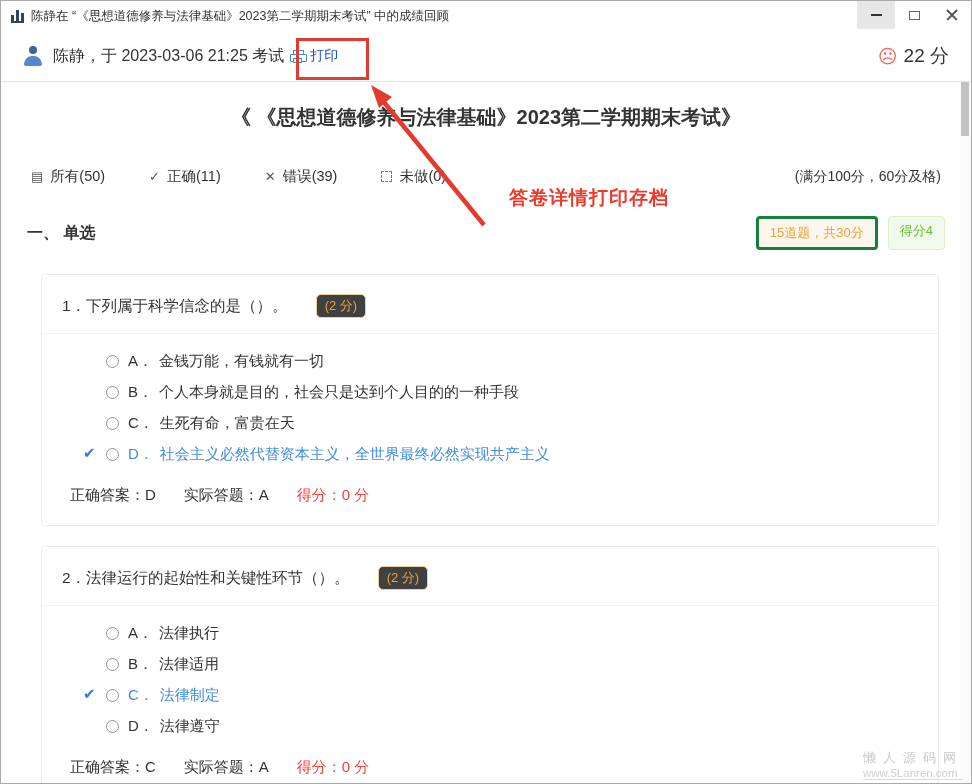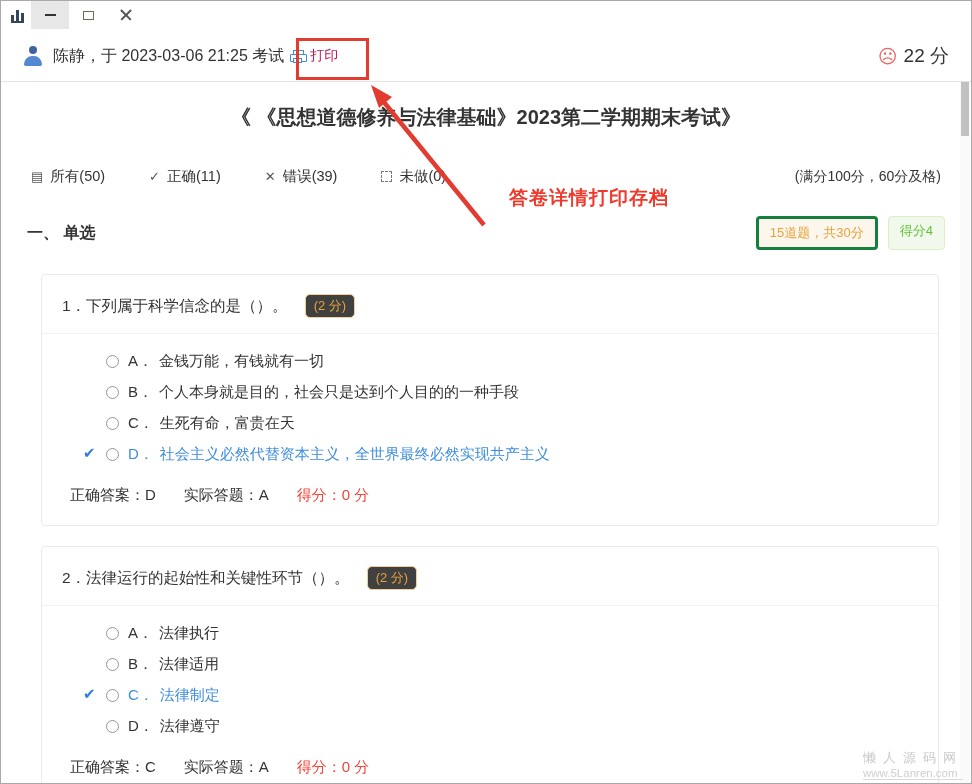--- a/index.html
+++ b/index.html
@@ -22,21 +22,21 @@
   .max-glyph { width:11px; height:9px; border:1.5px solid #6b6b50; display:block; }
   .close-glyph { position:relative; width:12px; height:12px; display:block; }
   .close-glyph::before,.close-glyph::after{content:""; position:absolute; left:-1px; top:5px; width:14px; height:1.6px; background:#555;}
   .close-glyph::before{transform:rotate(45deg);} .close-glyph::after{transform:rotate(-45deg);}
   
   .header { height:50px; display:flex; align-items:center; padding:0 22px; }
   .avatar { position:relative; width:20px; height:20px; margin-right:10px; }
   .avatar::before { content:""; position:absolute; top:0; left:6px; width:8px; height:8px; border-radius:50%; background:#41629c; }
   .avatar::after { content:""; position:absolute; bottom:0; left:1px; width:18px; height:10px; border-radius:9px 9px 2px 2px; background:#5488d0; }
   .user-line { font-size:16px; color:#333; }
-  .print-link { display:flex; align-items:center; gap:5px; margin-left:6px; color:#be185d; font-size:14px; cursor:pointer; }
+  .print-link { display:flex; align-items:center; gap:5px; margin-left:6px; color:#1d4ed8; font-size:14px; cursor:pointer; }
   .print-ico { position:relative; width:15px; height:13px; display:inline-block; }
   .print-ico::before { content:""; position:absolute; left:3px; top:0; width:9px; height:4px; border:1.3px solid #3e8ddd; border-bottom:none; }
   .print-ico::after { content:""; position:absolute; left:0; top:4px; width:15px; height:6px; border:1.3px solid #3e8ddd; border-radius:1px; }
   .print-ico i { position:absolute; left:3px; top:8px; width:9px; height:5px; background:#fff; border:1.3px solid #3e8ddd; z-index:2; }
   .score-wrap { margin-left:auto; display:flex; align-items:center; gap:6px; }
   .sad-face { color:#ec6560; font-size:19px; line-height:1; }
   .score-text { font-size:19px; color:#333; }
   .header-divider { border-bottom:1px solid #e4e4e4; }
   
   .content { position:relative; height:702px; }
@@ -48,21 +48,21 @@
   .score-rule { margin-left:auto; font-size:14px; color:#333; }
   .section-row { display:flex; align-items:center; margin-top:30px; padding:0 26px; }
   .section-title { font-size:16px; font-weight:700; color:#333; }
   .section-badges { margin-left:auto; display:flex; gap:10px; }
   .badge { font-size:13px; padding:5px 11px; border-radius:4px; }
   .badge.orange { color:#e6a23c; background:#fdf6ec; border:3px solid #15803d; }
   .badge.green { color:#67c23a; background:#f0f9eb; border:1px solid #dcedc8; }
   
   .qcard { margin:24px 32px 0 40px; border:1px solid #ebebeb; border-radius:4px; background:#fff; }
   .qcard + .qcard { margin-top:20px; }
-  .q-head { display:flex; align-items:center; gap:17px; padding:19px 20px 15px; border-bottom:1px solid #f2f2f2; }
+  .q-head { display:flex; align-items:center; gap:28px; padding:19px 20px 15px; border-bottom:1px solid #f2f2f2; }
   .q-title { font-size:15.5px; color:#333; }
   .pts-badge { font-size:13px; color:#e6a23c; background:#404040; border:1px solid #f0cf9a; border-radius:5px; padding:2px 8px; }
   .q-options { padding:18px 24px 2px; }
   .opt { display:flex; align-items:center; margin:0 0 12px 40px; position:relative; font-size:15px; color:#333; cursor:pointer; }
   .radio { width:13px; height:13px; border:1px solid #979797; border-radius:50%; margin-right:9px; flex:none; background:#fff; }
   .opt-label { margin-right:6px; }
   .opt.correct .opt-label, .opt.correct .opt-text { color:#3e8ddd; }
   .opt .check { position:absolute; left:-23px; top:-1px; color:#2e7ce0; font-size:15px; font-weight:700; }
   .q-answer { display:flex; gap:28px; padding:8px 24px 20px 28px; font-size:15px; color:#333; }
   .ans-score { color:#f0453a; }
@@ -80,20 +80,21 @@
 </style>
 </head>
 <body>
 
 <div class="titlebar">
   <span class="chart-ico">
       <i></i>
       <i></i>
       <i></i>
     </span>
+  <span class="titlebar-title">陈静在 “《思想道德修养与法律基础》2023第二学期期末考试” 中的成绩回顾</span>
   <div class="win-controls">
     <div class="win-btn min">
         <span class="min-glyph"></span>
       </div>
     <div class="win-btn">
         <span class="max-glyph"></span>
       </div>
     <div class="win-btn">
         <span class="close-glyph"></span>
       </div>

